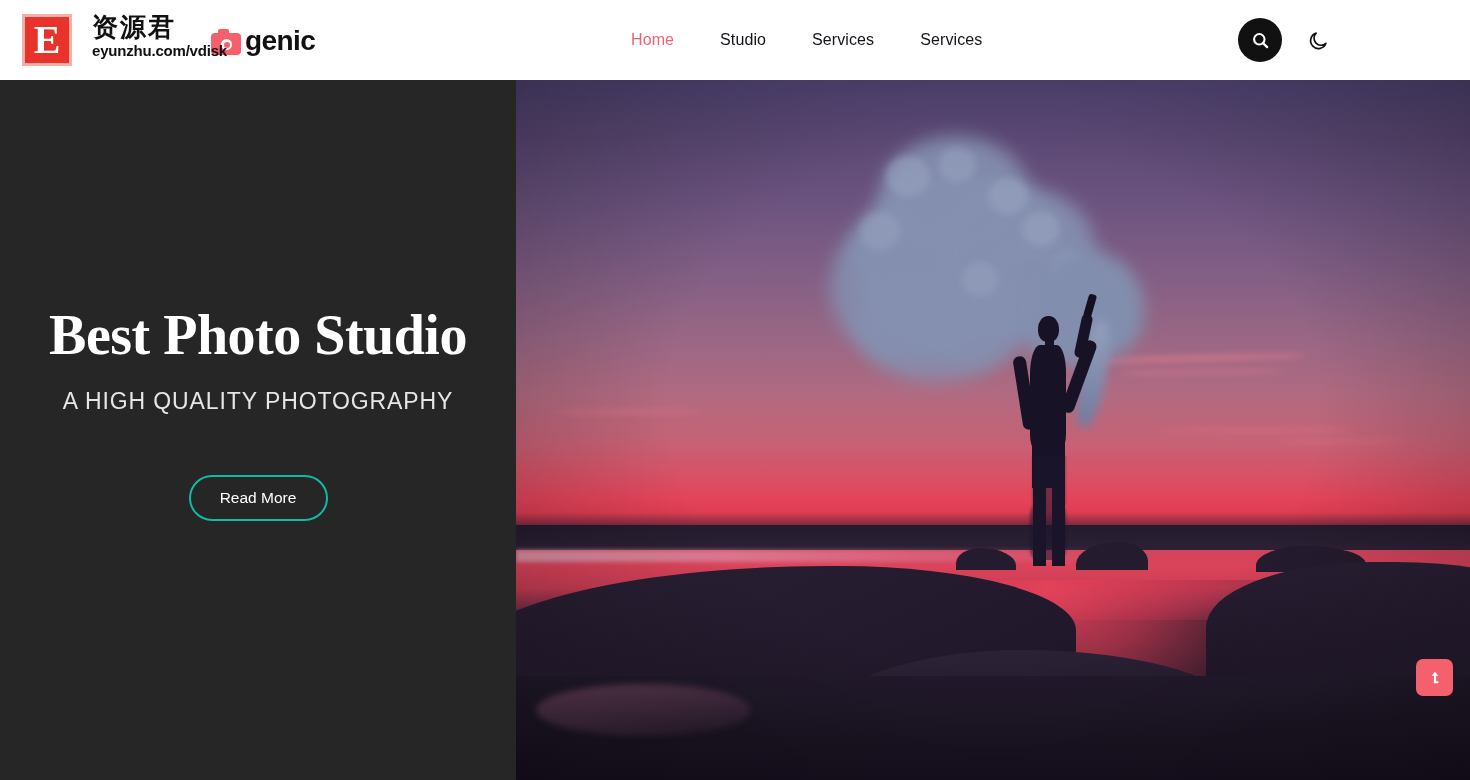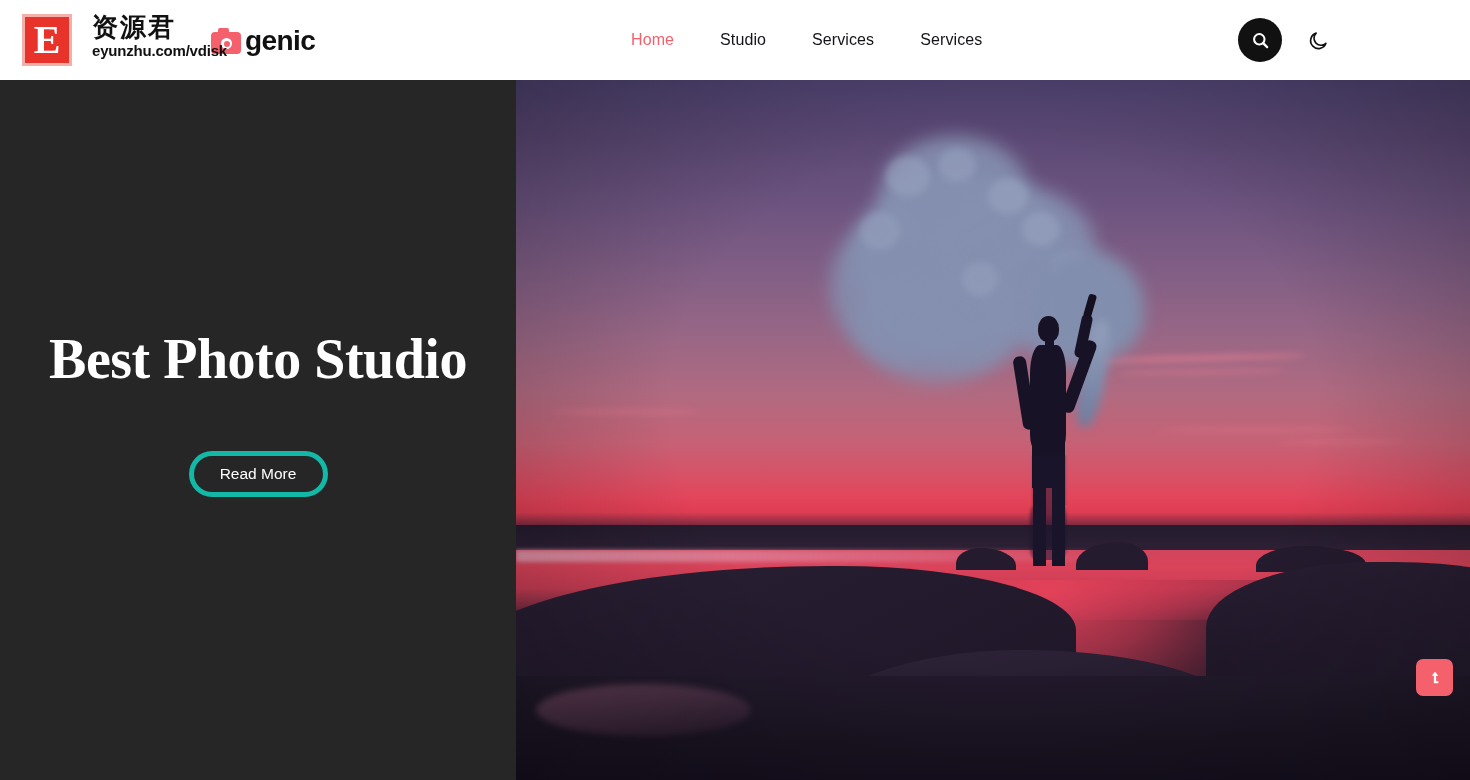--- a/index.html
+++ b/index.html
@@ -45,21 +45,21 @@
   }
   .wm-url {
     font-family:"Liberation Sans", sans-serif;
     font-size:15px; font-weight:bold; color:#111;
     letter-spacing:-0.2px; line-height:1.2; margin-top:1px;
   }
 
   
   .brand {
     position:absolute; left:211px; top:25px;
-    display:flex; align-items:center; z-index:45;
+    display:flex; align-items:flex-end; z-index:45;
   }
   .cam-icon { width:30px; height:30px; position:relative; flex:0 0 auto; }
   .cam-body {
     position:absolute; left:0; top:6px;
     width:30px; height:22px; border-radius:4px;
     background:#f4606c;
   }
   .cam-hump {
     position:absolute; left:7px; top:2px;
     width:11px; height:6px; border-radius:2px 2px 0 0;
@@ -144,21 +144,21 @@
   .hero-desc {
     margin-top:32px;
     font-size:15.5px; color:#c9c9c9;
     line-height:1.85; text-align:center;
     max-width:400px; font-weight:300;
   }
   .read-more {
     margin-top:60px;
     display:inline-flex; align-items:center; justify-content:center;
     width:139px; height:46px;
-    border:5px solid #14b8a6; border-radius:26px;
+    border:2px solid #14b8a6; border-radius:26px;
     color:#ffffff; font-size:15.5px; background:transparent;
     cursor:pointer; font-family:"Liberation Sans", sans-serif;
   }
 
   
   .photo {
     position:absolute; left:516px; top:0;
     width:954px; height:700px;
     overflow:hidden;
   }
@@ -476,20 +476,21 @@
     <div class="rock-mid"></div>
     <div class="fg-bottom"></div>
     <div class="puddle-l"></div>
 
     <div class="vignette"></div>
   </div>
 
   <div class="panel">
     <div class="panel-inner">
       <h1 class="hero-title">Best Photo Studio</h1>
+      <div class="hero-sub">A HIGH QUALITY PHOTOGRAPHY</div>
       <button class="read-more">Read More</button>
     </div>
   </div>
 
 </div>
 
 <button class="to-top">
   <svg width="16" height="17" viewBox="0 0 24 24">
     <path d="M12 3.5 L17 9.5 L13.7 9.5 L13.7 17.5 L17 17.5 L17 20.5 L10.3 20.5 L10.3 9.5 L7 9.5 Z" fill="#ffffff"></path>
   </svg>

